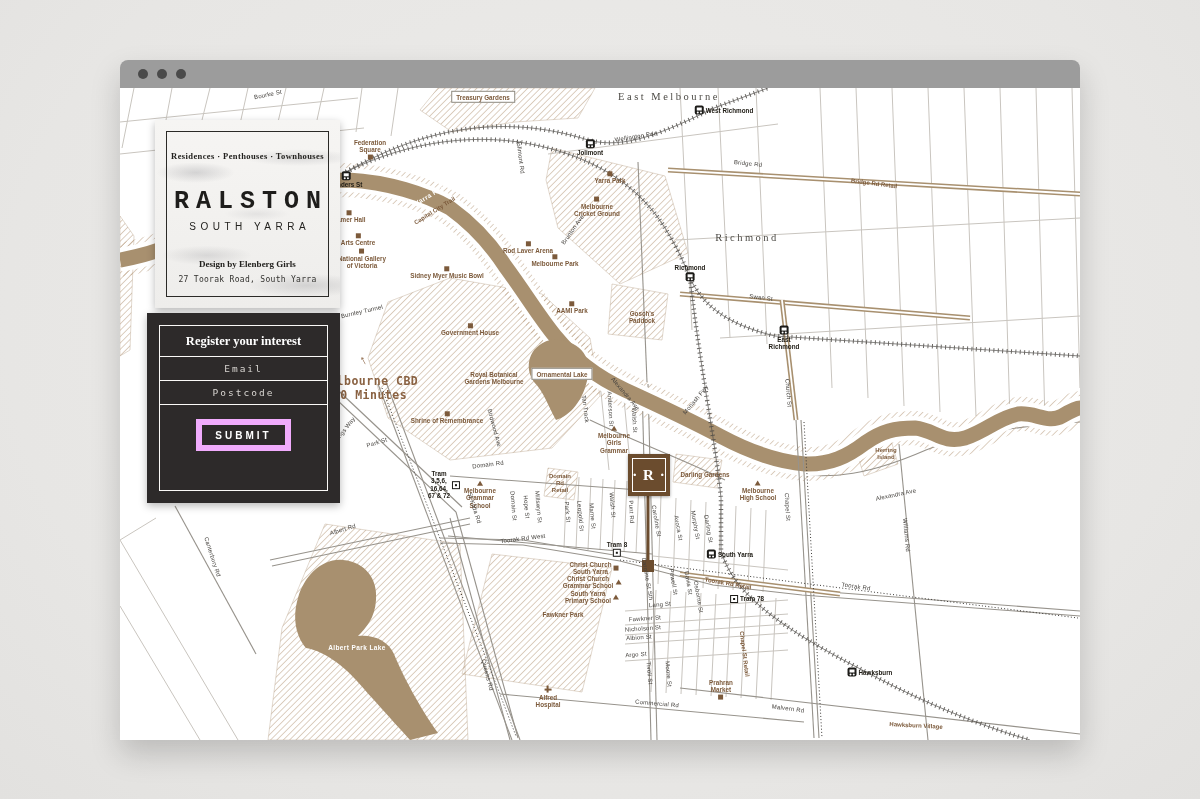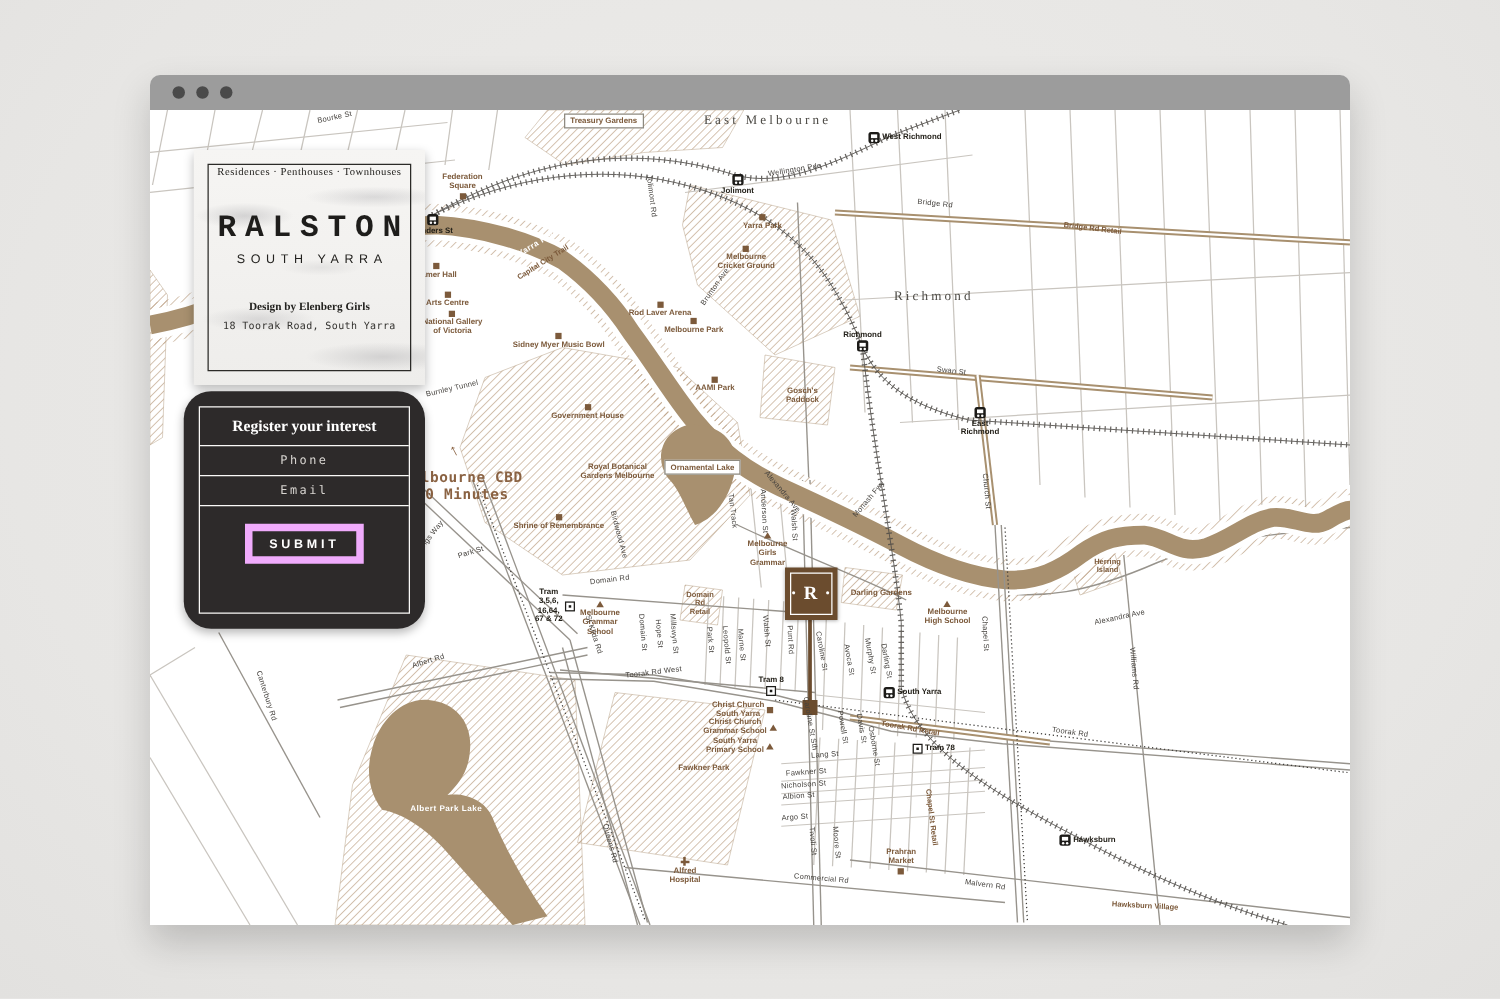--- a/index.html
+++ b/index.html
@@ -41,28 +41,28 @@
   
   .brand-card{position:absolute;left:35px;top:32px;width:185px;height:188px;box-shadow:0 3px 8px rgba(0,0,0,.28);
     background:
       radial-gradient(ellipse 60px 16px at 22% 28%, rgba(115,115,122,.25), transparent 65%),
       radial-gradient(ellipse 85px 13px at 78% 20%, rgba(110,110,118,.20), transparent 65%),
       radial-gradient(ellipse 70px 15px at 28% 72%, rgba(118,118,124,.20), transparent 65%),
       radial-gradient(ellipse 95px 18px at 82% 88%, rgba(108,108,114,.22), transparent 65%),
       radial-gradient(ellipse 50px 10px at 55% 50%, rgba(120,120,126,.12), transparent 65%),
       linear-gradient(#f6f5f3,#eeedeb);}
   .card-border{position:absolute;inset:11px;border:1.2px solid #2b2a27;display:flex;flex-direction:column;align-items:center;text-align:center;}
-  .card-tagline{font-family:"Liberation Serif",serif;font-weight:400;font-size:8.5px;letter-spacing:.4px;color:#22211e;}
+  .card-tagline{font-family:"Liberation Serif",serif;font-weight:700;font-size:8.5px;letter-spacing:.4px;color:#22211e;margin-top:19px;}
   .card-title{font-family:Liberation Mono, monospace;font-weight:700;font-size:25px;letter-spacing:7px;color:#1e1d1b;margin-top:26px;text-indent:7px;}
   .card-sub{font-size:10px;letter-spacing:4.5px;color:#23221f;margin-top:5px;text-indent:4.5px;}
   .card-designer{font-family:"Liberation Serif",serif;font-weight:700;font-size:9px;color:#22211e;margin-top:27px;}
   .card-address{font-family:"DejaVu Sans Mono",monospace;font-size:8px;letter-spacing:.3px;color:#33322f;margin-top:6px;}
 
   
-  .reg{position:absolute;left:27px;top:225px;width:193px;height:190px;background:var(--c-panel,#2d2a2a);box-shadow:0 3px 8px rgba(0,0,0,.28);border-radius:22px;}
+  .reg{position:absolute;left:27px;top:225px;width:193px;height:190px;background:var(--c-panel,#2d2a2a);box-shadow:0 3px 8px rgba(0,0,0,.28);}
   .reg-inner{position:absolute;inset:12px;border:1px solid #fbfaf8;display:flex;flex-direction:column;}
   .reg-title{font-family:"Liberation Serif",serif;font-weight:700;font-size:12.5px;color:#fff;text-align:center;padding:8px 0 7px;border-bottom:1px solid #fbfaf8;}
   .reg input{display:block;width:100%;height:24px;background:transparent;border:0;border-bottom:1px solid #fbfaf8;color:#eee;text-align:center;font-family:"DejaVu Sans Mono",monospace;font-size:9.5px;letter-spacing:2px;outline:none;}
   .reg input::placeholder{color:#d8d5d1;opacity:1;}
   .submit-row{flex:1;display:flex;justify-content:center;align-items:flex-start;padding-top:14px;}
   .submit-btn{background:transparent;border:6px solid #f0abfc;color:#fff;font-family:"Liberation Sans",sans-serif;font-weight:700;font-size:10px;letter-spacing:3px;padding:5px 13px 4px;cursor:pointer;}
 
   
   .r-marker{position:absolute;left:508px;top:366px;width:42px;height:42px;background:var(--c-marker_brown,#6b4c2e);display:flex;align-items:center;justify-content:center;box-shadow:0 1px 3px rgba(0,0,0,.35);}
   .r-marker::before{content:"";position:absolute;inset:4px;border:1.5px solid #fff;}
@@ -228,21 +228,21 @@
           <path d="M262,300 L396,648"></path>
         </g>
 
         <g>
           <line x1="528" y1="406" x2="528" y2="476" stroke="#6b4c2e" stroke-width="3"></line>
           <rect x="522" y="472" width="12" height="12" fill="#6b4c2e"></rect>
         </g>
       </svg>
 
       <div>
-          <div class="lbl area" style="left: 494px; top: 9px; transform: translate(-50%, -50%) rotate(0deg);">
+          <div class="lbl area" style="left: 549px; top: 9px; transform: translate(-50%, -50%) rotate(0deg);">
             <span class="lt">East Melbourne</span>
           </div>
           <div class="lbl area" style="left: 627px; top: 150px; transform: translate(-50%, -50%) rotate(0deg);">
             <span class="lt">Richmond</span>
           </div>
           <div class="lbl boxed" style="left: 363px; top: 9px; transform: translate(-50%, -50%) rotate(0deg);">
             <span class="lt">Treasury Gardens</span>
           </div>
           <div class="lbl boxed" style="left: 442px; top: 286px; transform: translate(-50%, -50%) rotate(0deg);">
             <span class="lt">Ornamental Lake</span>
@@ -371,29 +371,29 @@
       <div class="r-marker">
         <span>· R ·</span>
       </div>
 
       <div class="brand-card">
         <div class="card-border">
           <div class="card-tagline">Residences · Penthouses · Townhouses</div>
           <div class="card-title">RALSTON</div>
           <div class="card-sub">SOUTH YARRA</div>
           <div class="card-designer">Design by Elenberg Girls</div>
-          <div class="card-address">18 Toorak Road, South Yarra</div>
+          <div class="card-address">27 Toorak Road, South Yarra</div>
         </div>
       </div>
 
       <div class="reg">
         <div class="reg-inner">
           <div class="reg-title">Register your interest</div>
-          <input type="text" placeholder="Phone" style="">
           <input type="text" placeholder="Email" style="">
+          <input type="text" placeholder="Postcode" style="">
           <div class="submit-row">
             <button class="submit-btn">SUBMIT</button>
           </div>
         </div>
       </div>
 
     </div>
   </div>
 </div>
 

